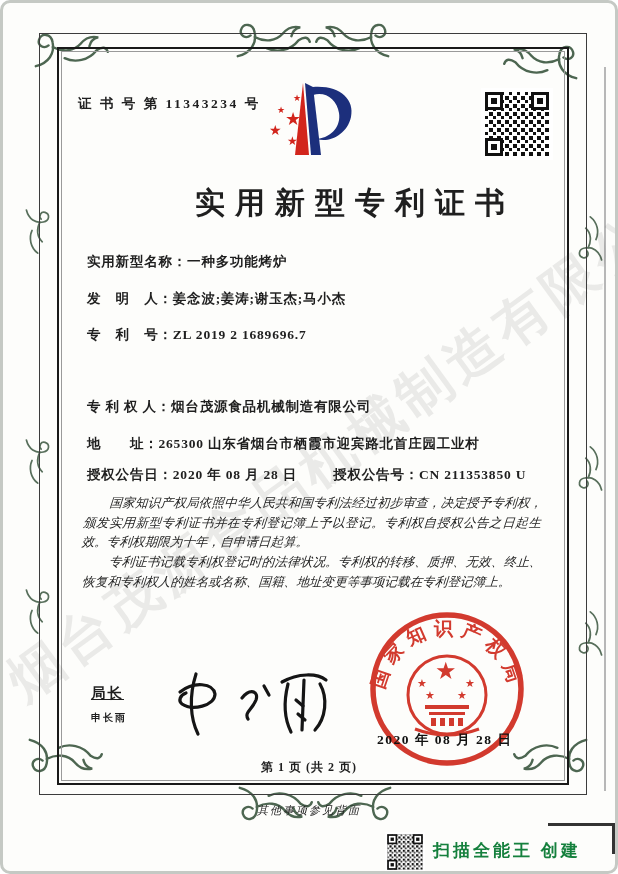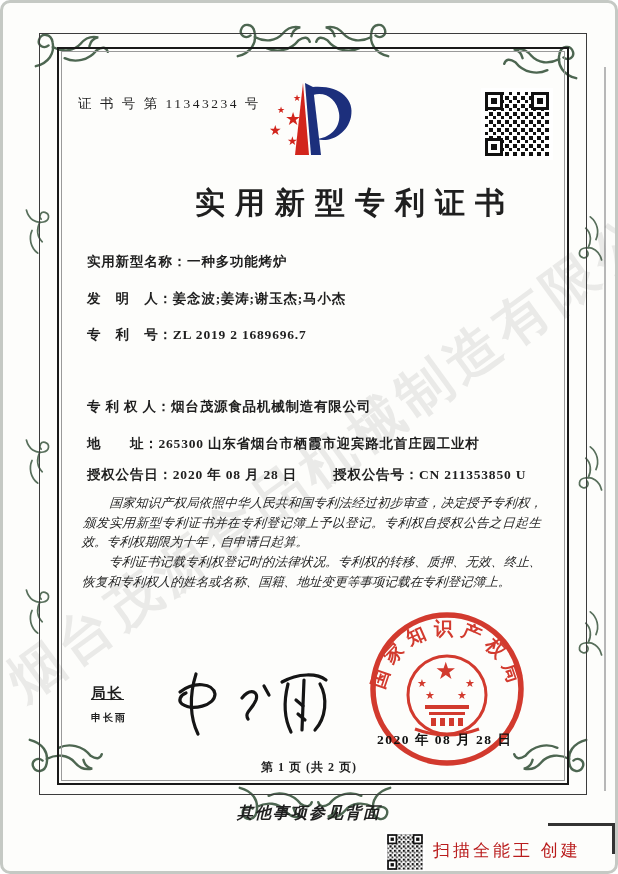--- a/index.html
+++ b/index.html
@@ -13,38 +13,38 @@
   .ornament-rect{position:absolute;left:36px;top:30px;width:546px;height:760px;border:1.5px solid #3c3c3c;}
   
   .frame{position:absolute;left:54px;top:44px;width:508px;height:734px;border:2.5px solid #191919;}
   .frame-inner{position:absolute;left:2px;top:2px;right:2px;bottom:2px;border:1px solid #9a9a9a;}
   
   .watermark{
     position:absolute;left:-10px;top:655px;transform:rotate(-36deg);transform-origin:0 0;
     font-size:54px;font-weight:700;letter-spacing:6px;white-space:nowrap;
     color:rgba(70,70,70,0.10);pointer-events:none;z-index:5;
   }
-  .cert-no{position:absolute;left:75px;top:92px;font-size:13.5px;letter-spacing:2.5px;font-weight:400;}
+  .cert-no{position:absolute;left:75px;top:92px;font-size:13.5px;letter-spacing:2.5px;font-weight:700;}
   .title{position:absolute;left:0;top:180px;width:100%;text-align:center;font-size:30px;font-weight:700;letter-spacing:10px;padding-left:46px;}
   .field{position:absolute;left:84px;font-size:13.5px;font-weight:600;letter-spacing:0.8px;white-space:nowrap;}
   .grant-pair{display:inline-block;}
   .grant-pair + .grant-pair{margin-left:32px;}
   .paras{position:absolute;left:80px;top:491px;width:458px;font-size:12.6px;line-height:19.5px;text-align:justify;font-weight:500;}
   .paras p{margin:0;text-indent:2em;font-style:italic;transform:skewX(-4deg);}
   .signer-role{position:absolute;left:88px;top:681px;font-size:14.5px;font-weight:700;letter-spacing:2px;text-decoration:underline;}
   .signer-name{position:absolute;left:88px;top:708px;font-size:10px;font-weight:700;letter-spacing:2px;}
   .signature{position:absolute;left:165px;top:655px;}
   .seal{position:absolute;left:364px;top:606px;opacity:.92;}
   .seal-date{position:absolute;left:374px;top:728px;font-size:13.5px;font-weight:700;letter-spacing:1.5px;color:#111;z-index:6;}
   .page-no{position:absolute;left:0;top:756px;width:100%;text-align:center;font-size:12px;letter-spacing:1px;font-weight:600;}
-  .back-note{position:absolute;left:0;top:800px;width:100%;text-align:center;font-size:16px;letter-spacing:2px;font-weight:700;font-style:italic;}
+  .back-note{position:absolute;left:0;top:800px;width:100%;text-align:center;font-size:11px;letter-spacing:2px;font-weight:400;font-style:italic;}
   .qr-top{position:absolute;left:478px;top:85px;}
   .logo{position:absolute;left:240px;top:74px;}
   .scan-qr{position:absolute;left:382px;top:829px;}
-  .scan-label{position:absolute;left:430px;top:836px;font-size:17px;font-weight:400;letter-spacing:3px;color:#b91c1c;font-family:"Liberation Sans","DejaVu Sans",sans-serif;}
+  .scan-label{position:absolute;left:430px;top:836px;font-size:17px;font-weight:700;letter-spacing:3px;color:#15803d;font-family:"Liberation Sans","DejaVu Sans",sans-serif;}
   .paper-edge-v{position:absolute;left:601px;top:64px;width:2px;height:724px;background:#b7b7b7;}
   .paper-corner{position:absolute;left:545px;top:820px;width:64px;height:28px;border-top:3px solid #333;border-right:3px solid #333;}
   .fl{position:absolute;width:80px;height:48px;}
   .fl-s{position:absolute;width:58px;height:34px;}
   .fl path{stroke:#2e4b33;fill:none;stroke-width:3;stroke-linecap:round;opacity:.85;}
   .fl-s path{stroke:#2e4b33;fill:none;stroke-width:3;stroke-linecap:round;opacity:.8;}
 </style>
 </head>
 <body>
 

